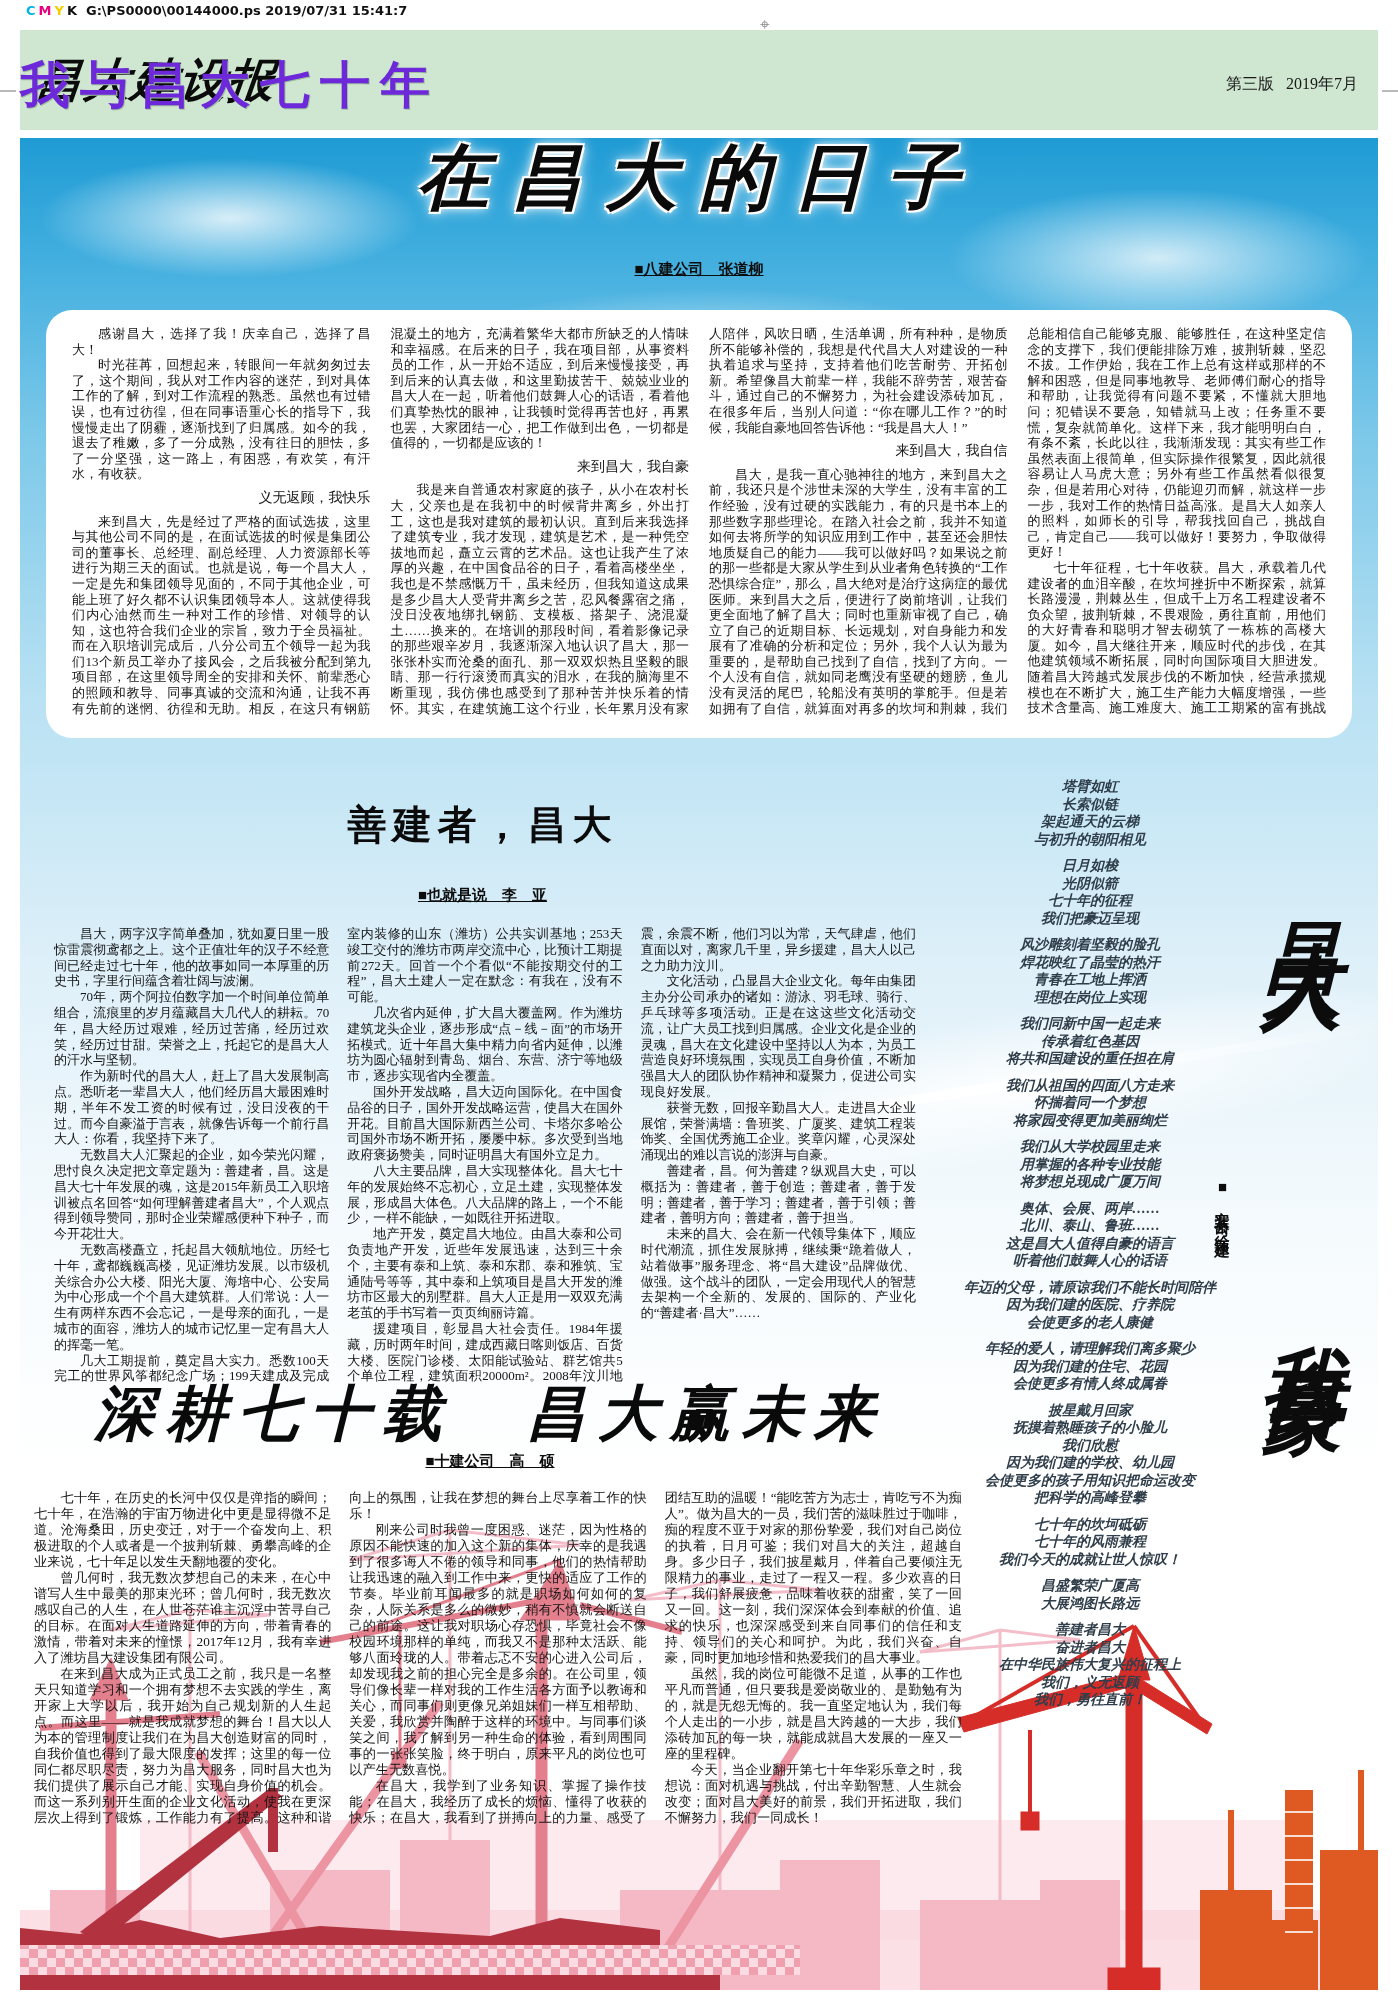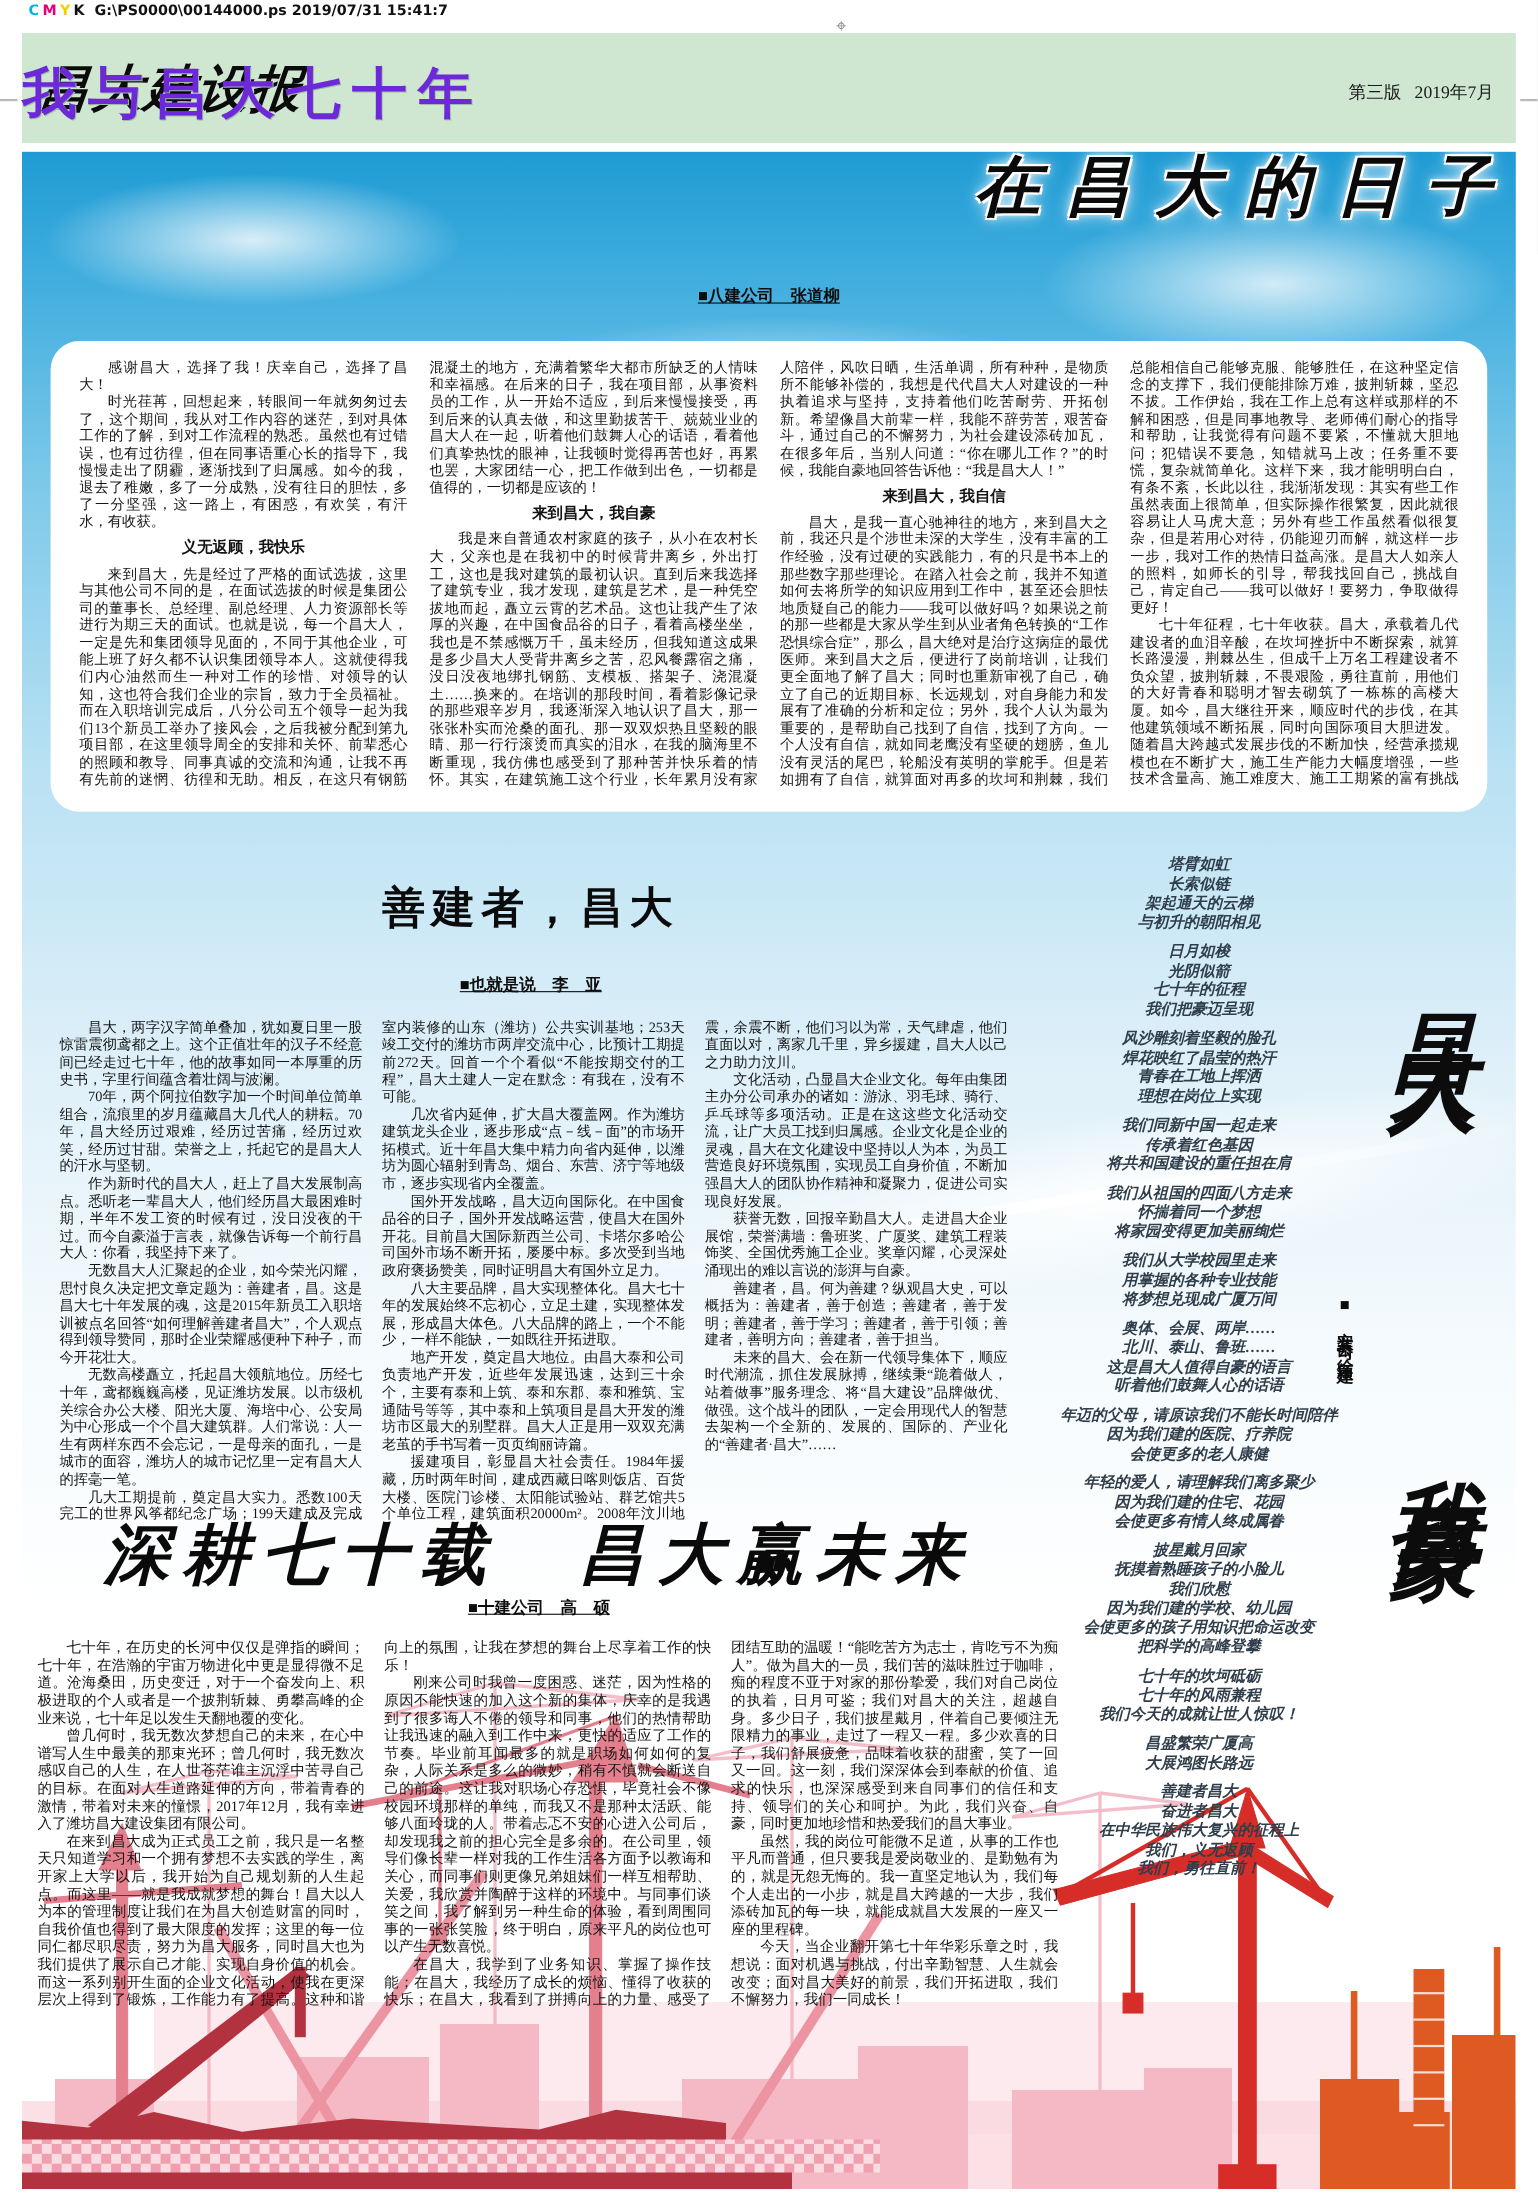--- a/index.html
+++ b/index.html
@@ -27,30 +27,30 @@
   
   .sky{position:absolute;left:0;top:116px;width:100%;height:1852px;overflow:hidden;
        background:linear-gradient(180deg,#1f9bd4 0%,#3fadde 6%,#7cc8e9 16%,#b8e1f3 30%,
                  #dff0f9 45%,#f4fafd 58%,#ffffff 72%,#ffffff 100%);}
   .cloud{position:absolute;background:radial-gradient(closest-side,rgba(255,255,255,.95),rgba(255,255,255,0));}
   .streak{position:absolute;left:560px;top:880px;width:820px;height:150px;transform:rotate(-9deg);
           background:radial-gradient(ellipse at 55% 50%,rgba(255,255,255,.95),rgba(255,255,255,0) 70%);}
   .streak2{position:absolute;left:520px;top:948px;width:860px;height:10px;transform:rotate(-9deg);
            background:linear-gradient(90deg,rgba(255,255,255,0),rgba(255,255,255,.95),rgba(255,255,255,0));}
   
-  .art1-title{position:absolute;left:0;right:0;top:-8px;text-align:right;font-size:60px;font-weight:bold;
+  .art1-title{position:absolute;left:0;right:0;top:-8px;text-align:center;font-size:72px;font-weight:bold;
               font-style:italic;letter-spacing:22px;color:#0a0a0a;
               text-shadow:0 0 8px #fff,0 0 16px #fff,2px 2px 0 #fff,-2px -2px 0 #fff,2px -2px 0 #fff,-2px 2px 0 #fff;}
   .byline{font-family:"Liberation Sans","DejaVu Sans",sans-serif;font-weight:bold;font-size:15px;color:#0d0d0d;text-decoration:underline;}
   .art1-byline{position:absolute;left:0;right:0;top:122px;text-align:center;}
   .art1-box{position:absolute;left:26px;top:172px;width:1306px;height:428px;background:#fff;
             border-radius:26px;box-sizing:border-box;padding:16px 26px;}
   .body-text{text-align:justify;color:#141414;}
   .body-text p{margin:0;text-indent:2em;}
-  .body-text p.subhead{text-align:center;text-indent:0;font-weight:bold;margin:8px 0;
+  .body-text p.subhead{text-align:right;text-indent:0;font-weight:normal;margin:8px 0;
             font-family:"Liberation Sans","DejaVu Sans",sans-serif;font-size:14px;}
   .art1-cols{column-count:4;column-gap:20px;height:100%;overflow:hidden;font-size:13px;line-height:15.6px;}
   
   .art2-title{position:absolute;left:30px;top:660px;width:865px;text-align:center;font-size:39px;
               font-weight:900;letter-spacing:6px;color:#0b0b0b;}
   .art2-byline{position:absolute;left:30px;top:748px;width:865px;text-align:center;}
   .art2-cols{position:absolute;left:34px;top:788px;width:862px;height:466px;column-count:3;column-gap:18px;
              font-size:13px;line-height:15.8px;overflow:hidden;}
   
   .poem{position:absolute;left:925px;top:640px;width:290px;font-size:14px;line-height:17.5px;

